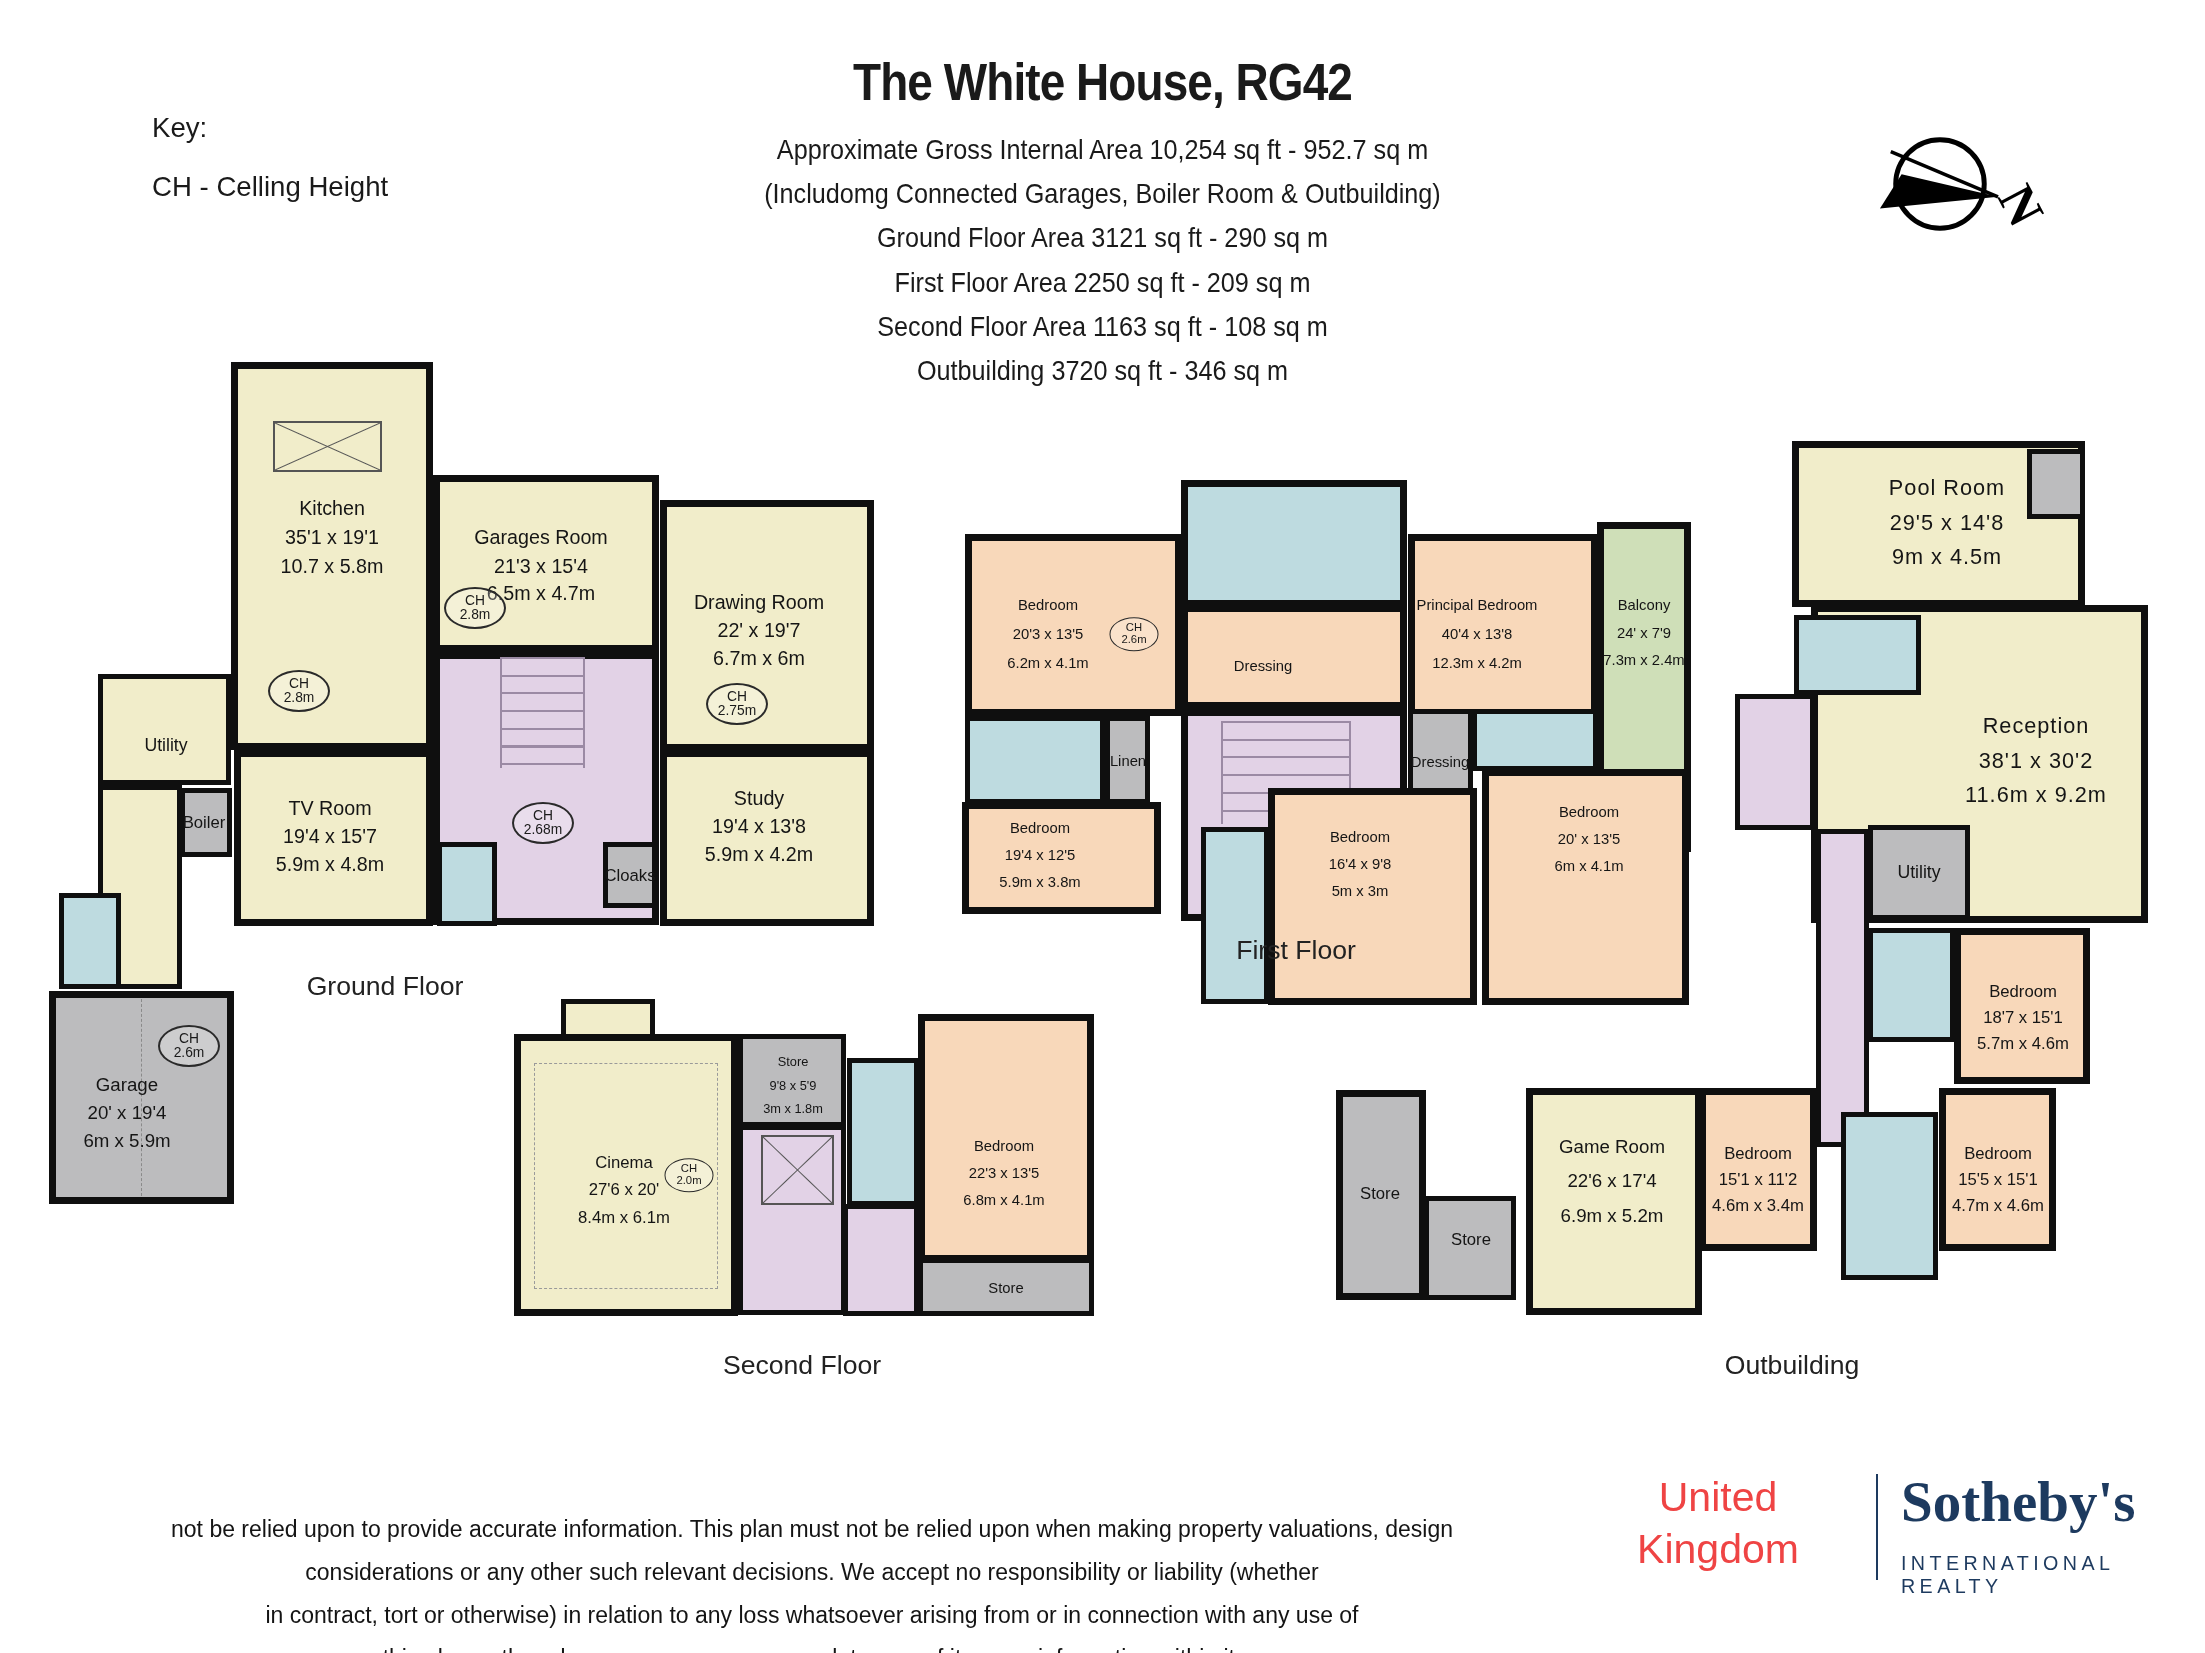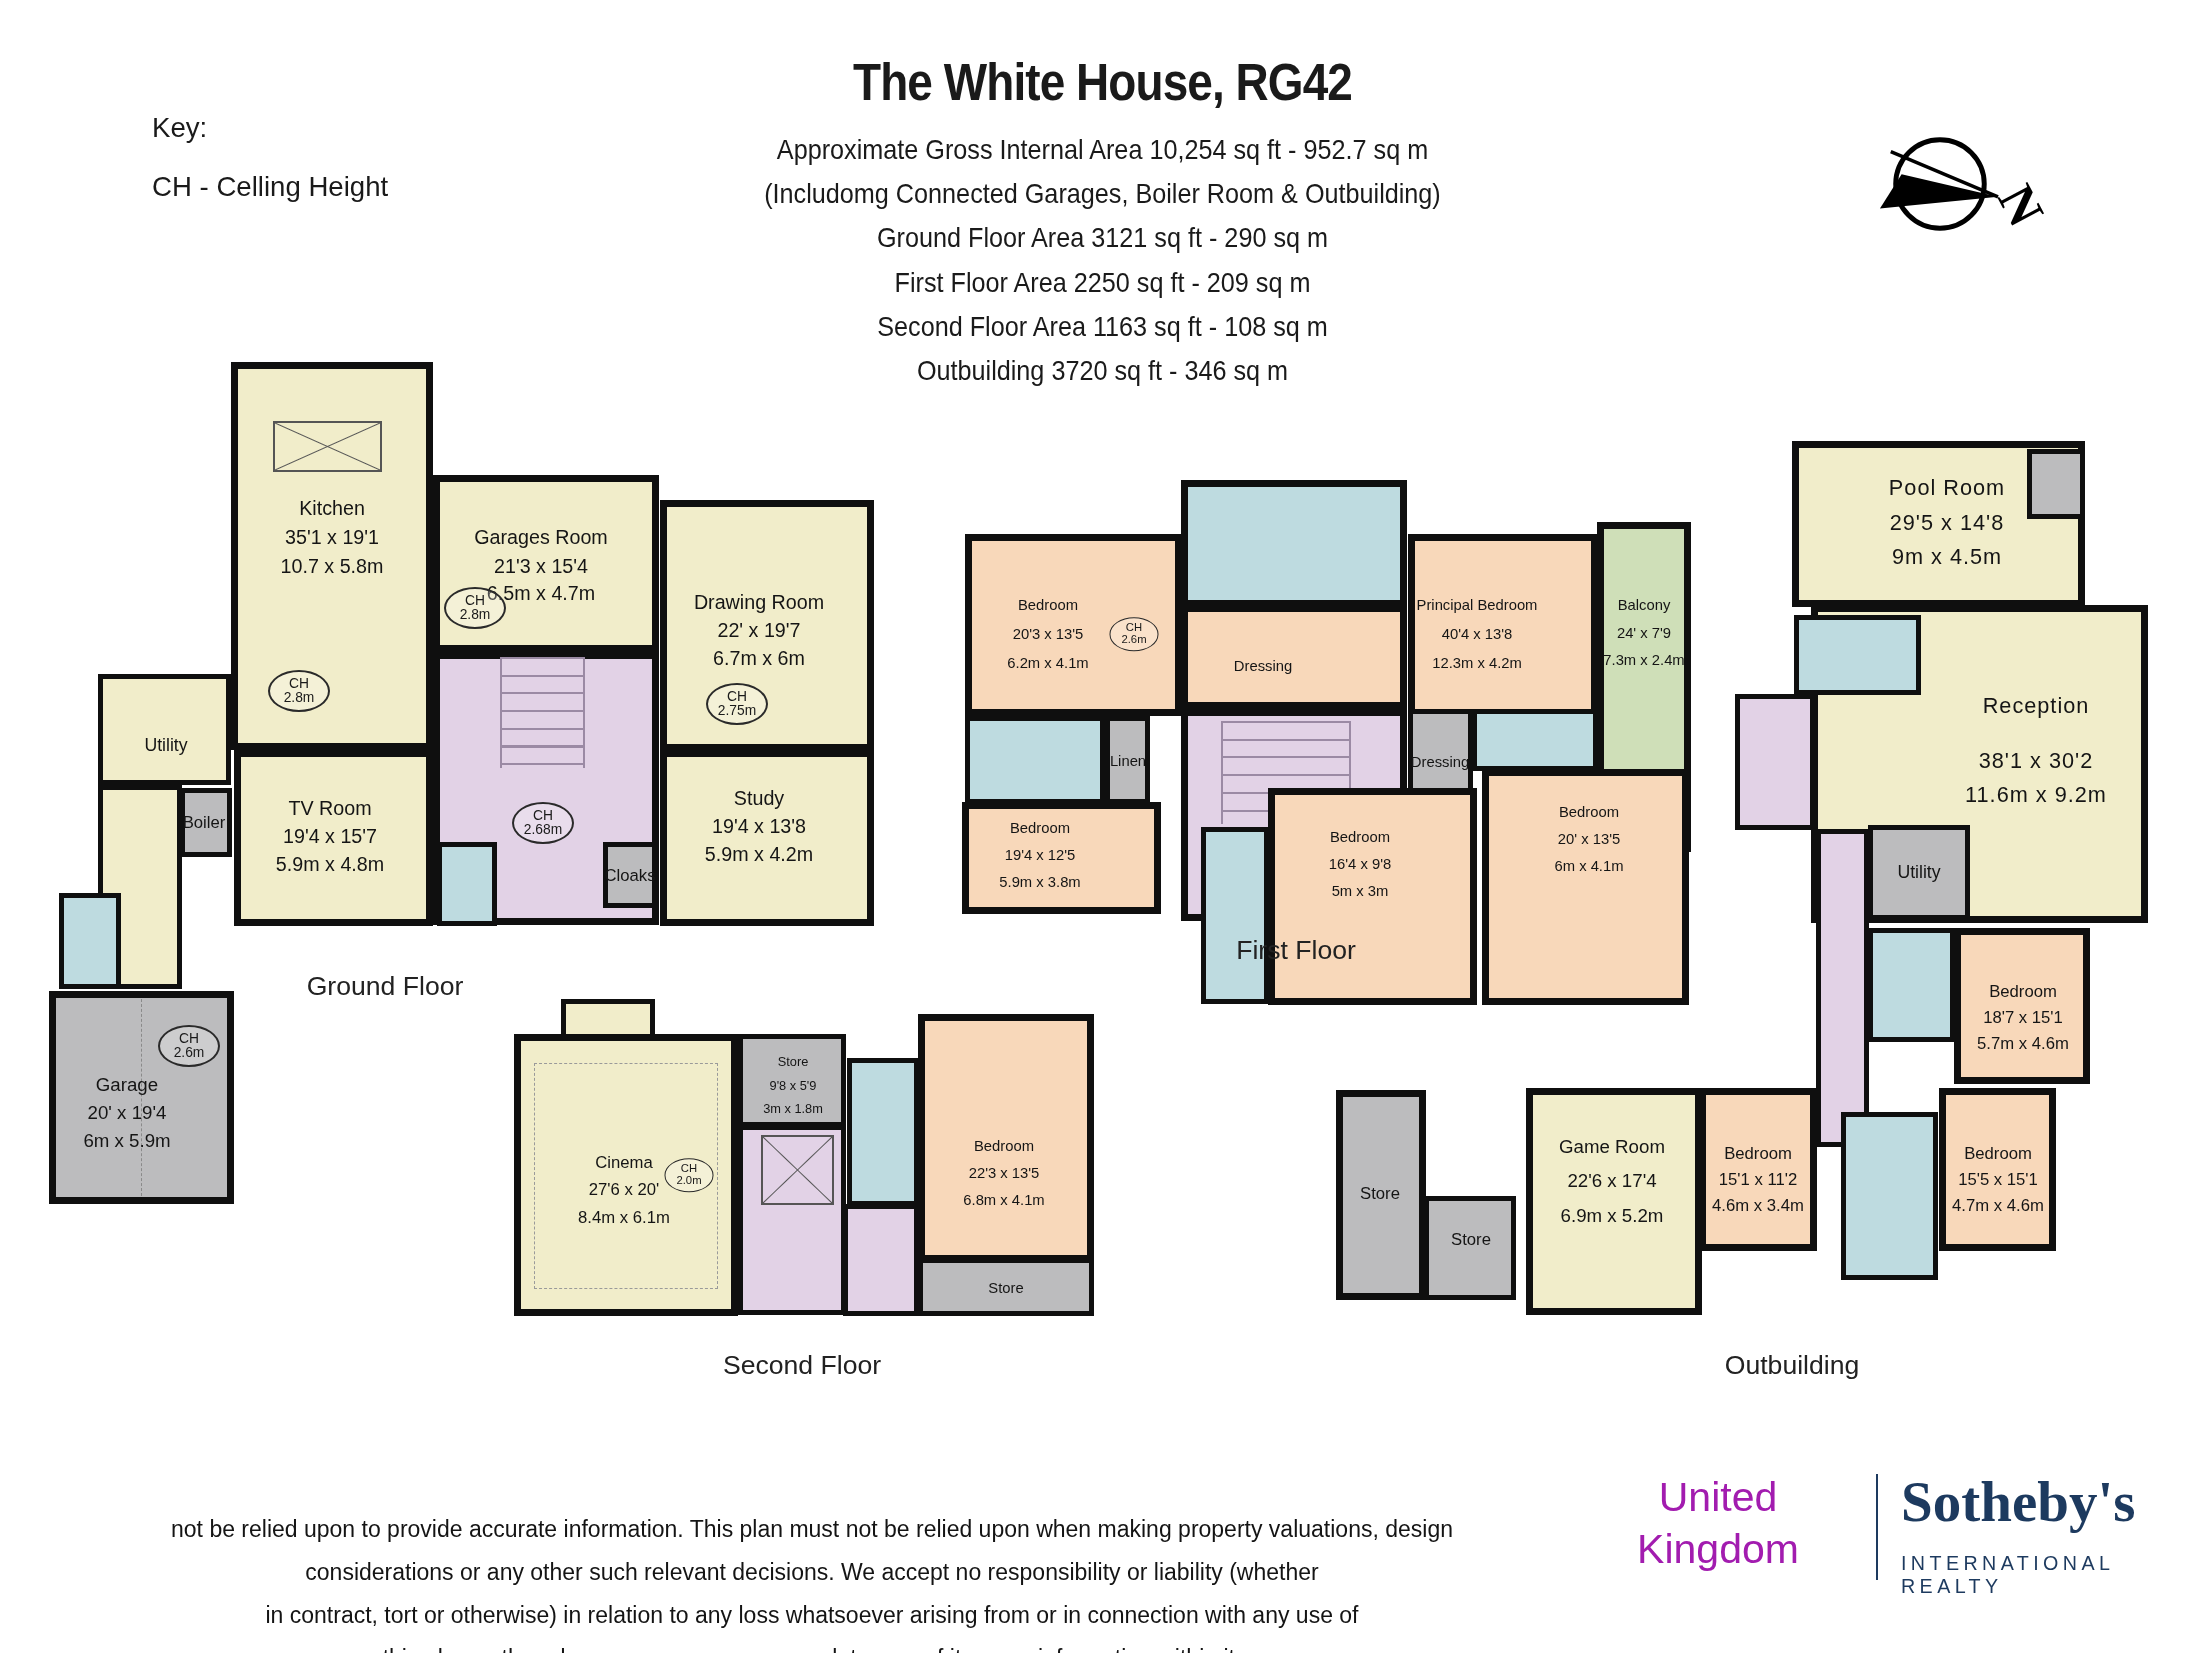--- a/index.html
+++ b/index.html
@@ -28,21 +28,21 @@
   .stairs{position:absolute;background:repeating-linear-gradient(to bottom,#9b8aa4 0 2px,transparent 2px 17.7px);
           border-left:2px solid #9b8aa4;border-right:2px solid #9b8aa4;}
   .xbox{position:absolute;border:2px solid #555;
         background:linear-gradient(to top right,transparent calc(50% - 1px),#555 50%,transparent calc(50% + 1px)),
                    linear-gradient(to bottom right,transparent calc(50% - 1px),#555 50%,transparent calc(50% + 1px));}
   .dash{position:absolute;border:1.5px dashed #9a9a9a;}
   .dashline{position:absolute;border-left:1.5px dashed #8a8a8a;}
   
   .disc{position:absolute;left:29.5px;width:1565px;text-align:center;font-size:23px;color:#141414;}
   #logo-united,#logo-kingdom{position:absolute;width:276px;text-align:center;
-        font-size:41px;color:#a21caf;}
+        font-size:41px;color:#ef4444;}
   #logo-divider{position:absolute;background:#1d3a5f;}
   #logo-brand{position:absolute;font-family:"Liberation Serif",serif;font-weight:600;
         font-size:57px;color:#1d3a5f;}
   #logo-sub{position:absolute;font-size:19.7px;letter-spacing:4.4px;color:#1d3a5f;font-weight:500;}
 </style>
 </head>
 <body>
 
 <div id="page">
 
@@ -209,21 +209,21 @@
   <div class="rm c-pch" style="left:1939px;top:1088px;width:117px;height:163px"></div>
   <div class="rm c-pch" style="left:1699px;top:1088px;width:118px;height:163px"></div>
   <div class="rm-s c-blu" style="left:1841px;top:1112px;width:97px;height:168px"></div>
   <div class="rm c-yel" style="left:1526px;top:1088px;width:176px;height:227px"></div>
   <div class="rm c-gry" style="left:1336px;top:1090px;width:90px;height:210px"></div>
   <div class="rm-s c-gry" style="left:1424px;top:1196px;width:92px;height:104px"></div>
 
   <div class="lbl f44" style="left:1939px;top:488px">Pool Room</div>
   <div class="lbl f44" style="left:1939px;top:523px">29'5 x 14'8</div>
   <div class="lbl f44" style="left:1939px;top:557px">9m x 4.5m</div>
-  <div class="lbl f44" style="left:2028px;top:706px">Reception</div>
+  <div class="lbl f44" style="left:2028px;top:726px">Reception</div>
   <div class="lbl f44" style="left:2028px;top:761px">38'1 x 30'2</div>
   <div class="lbl f44" style="left:2028px;top:795px">11.6m x 9.2m</div>
   <div class="lbl f36" style="left:1919px;top:872px">Utility</div>
   <div class="lbl f34" style="left:2023px;top:992px">Bedroom</div>
   <div class="lbl f34" style="left:2023px;top:1018px">18'7 x 15'1</div>
   <div class="lbl f34" style="left:2023px;top:1044px">5.7m x 4.6m</div>
   <div class="lbl f34" style="left:1998px;top:1154px">Bedroom</div>
   <div class="lbl f34" style="left:1998px;top:1180px">15'5 x 15'1</div>
   <div class="lbl f34" style="left:1998px;top:1206px">4.7m x 4.6m</div>
   <div class="lbl f34" style="left:1758px;top:1154px">Bedroom</div>

